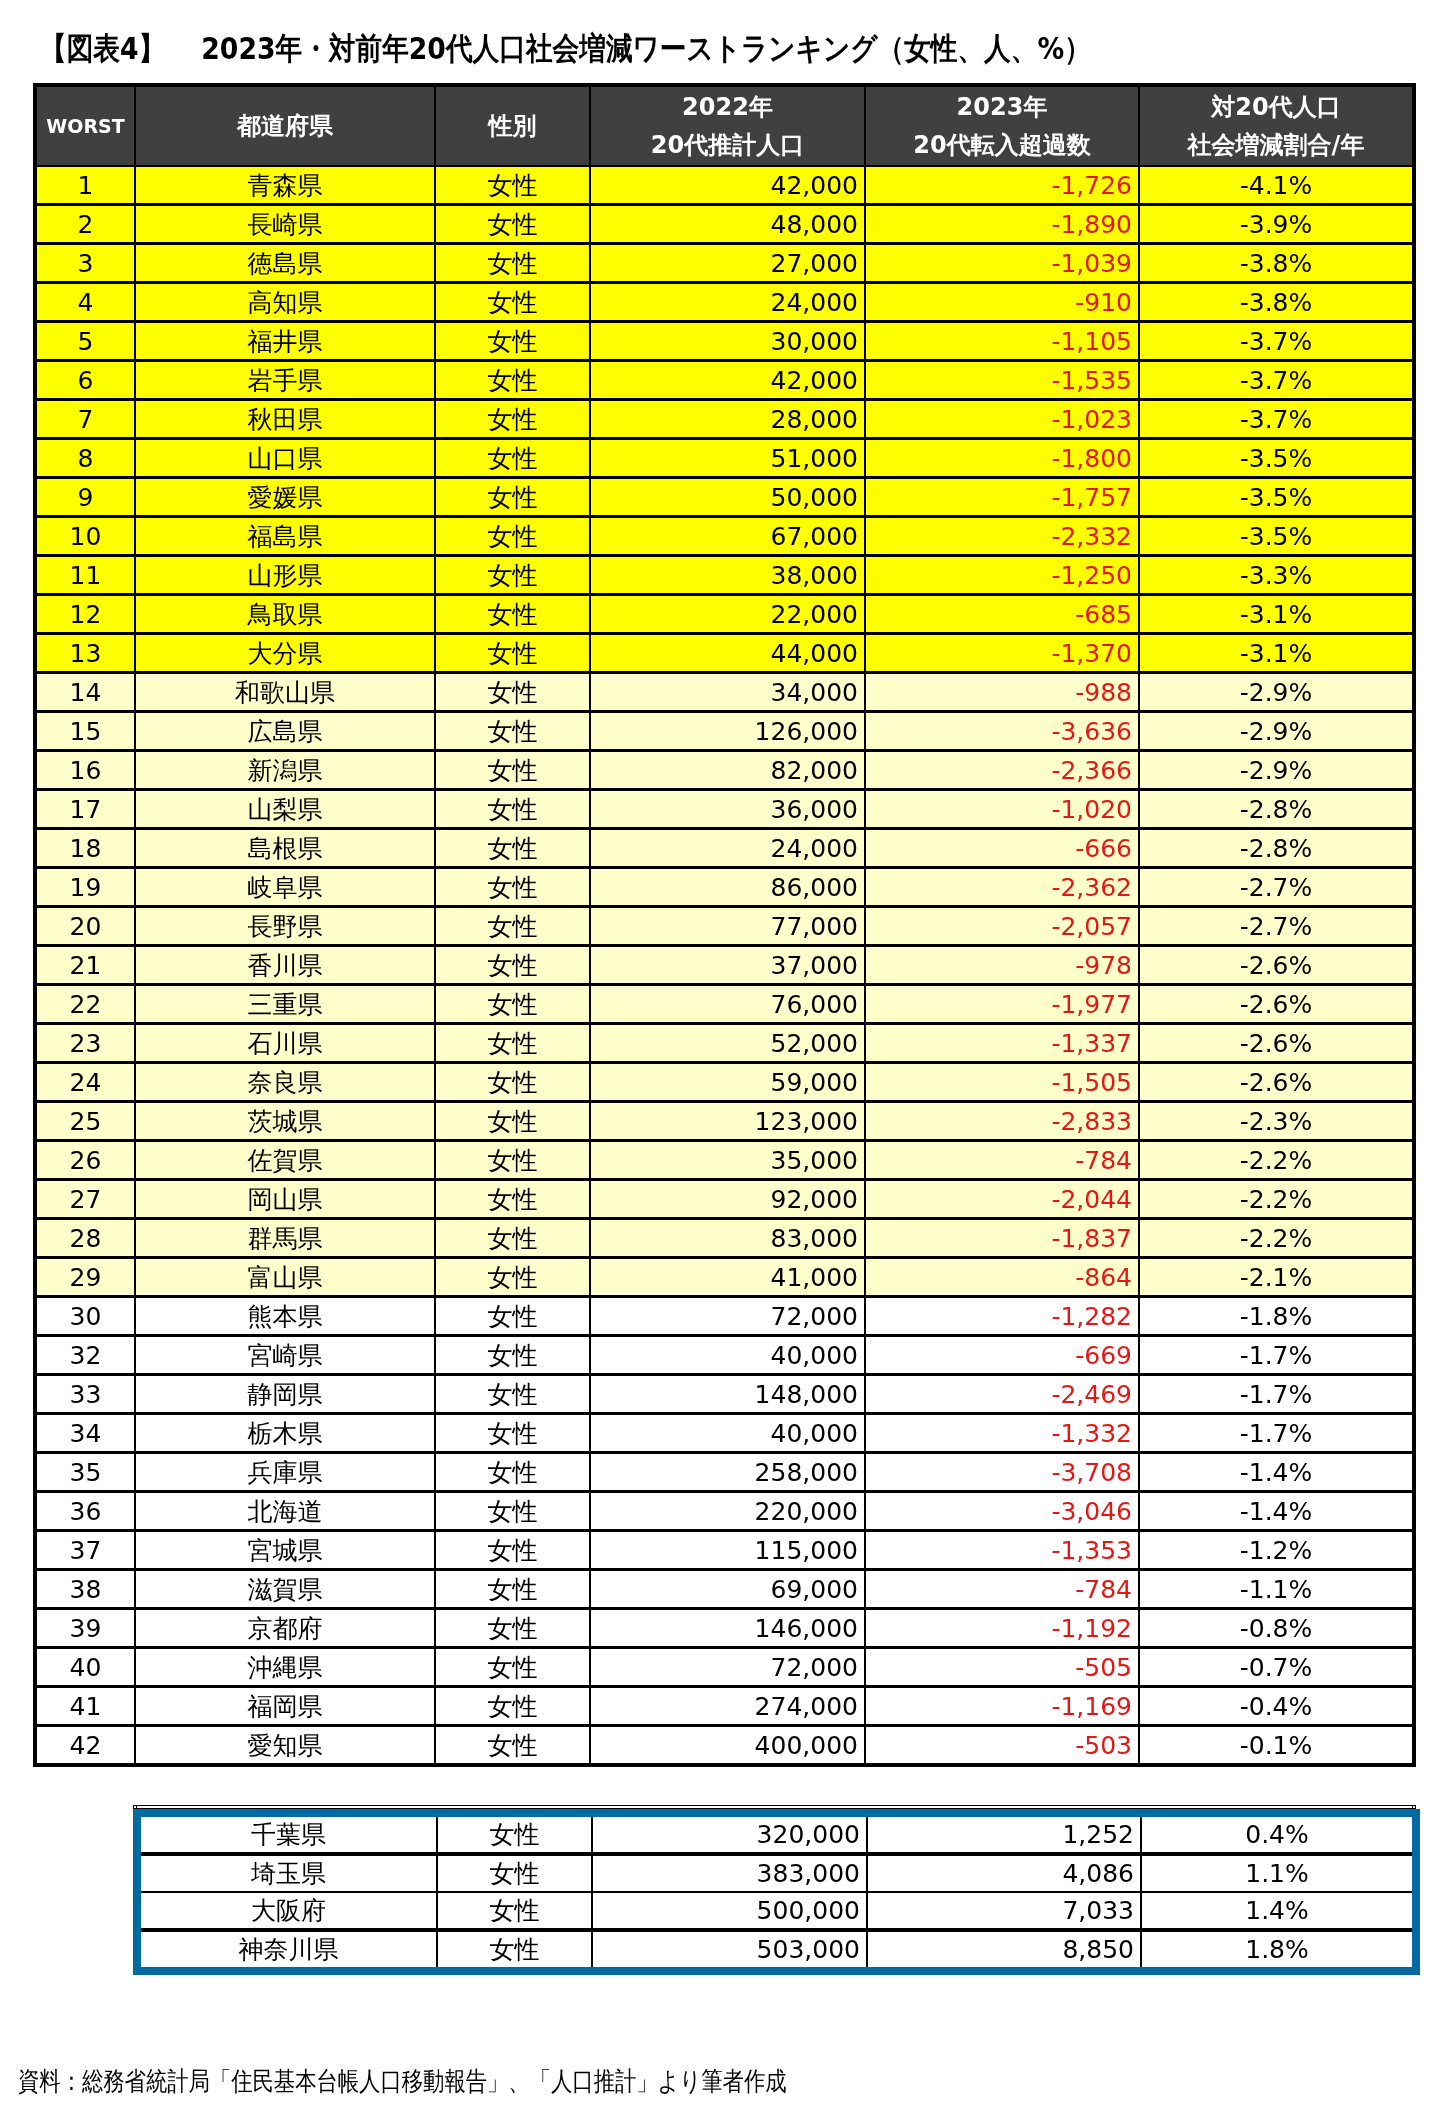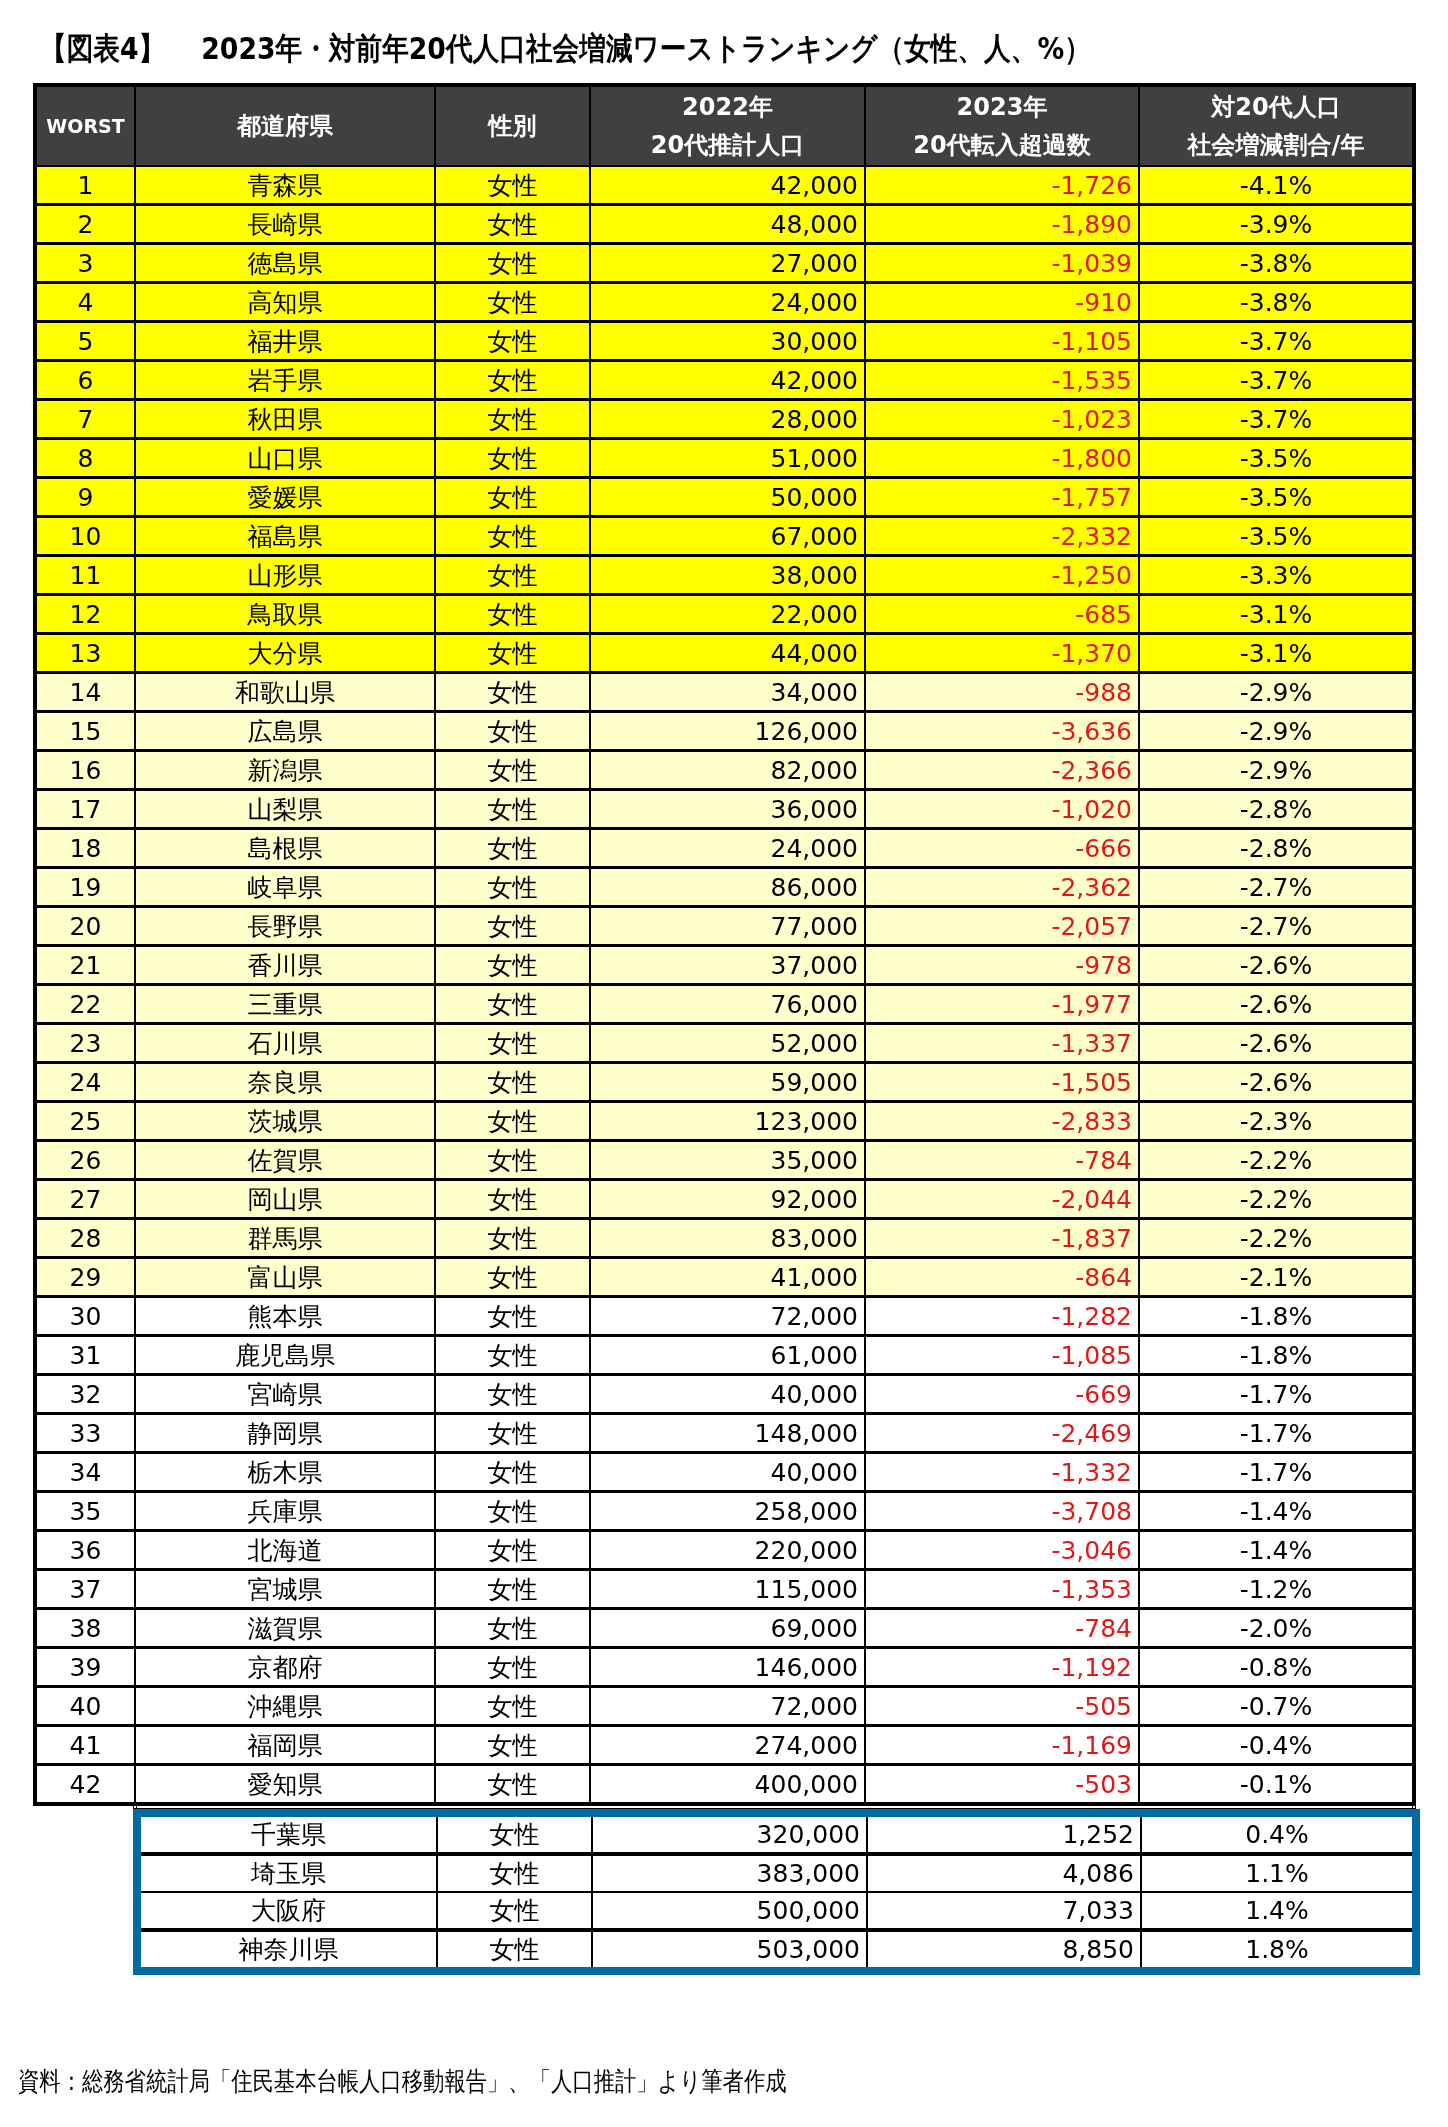--- a/index.html
+++ b/index.html
@@ -302,28 +302,20 @@
       </tr>
       <tr class="w">
         <td class="c">30</td>
         <td class="c">熊本県</td>
         <td class="c">女性</td>
         <td class="r">72,000</td>
         <td class="r neg">-1,282</td>
         <td class="c">-1.8%</td>
       </tr>
       <tr class="w">
-        <td class="c">31</td>
-        <td class="c">鹿児島県</td>
-        <td class="c">女性</td>
-        <td class="r">61,000</td>
-        <td class="r neg">-1,085</td>
-        <td class="c">-1.8%</td>
-      </tr>
-      <tr class="w">
         <td class="c">32</td>
         <td class="c">宮崎県</td>
         <td class="c">女性</td>
         <td class="r">40,000</td>
         <td class="r neg">-669</td>
         <td class="c">-1.7%</td>
       </tr>
       <tr class="w">
         <td class="c">33</td>
         <td class="c">静岡県</td>
@@ -363,21 +355,21 @@
         <td class="r">115,000</td>
         <td class="r neg">-1,353</td>
         <td class="c">-1.2%</td>
       </tr>
       <tr class="w">
         <td class="c">38</td>
         <td class="c">滋賀県</td>
         <td class="c">女性</td>
         <td class="r">69,000</td>
         <td class="r neg">-784</td>
-        <td class="c">-2.0%</td>
+        <td class="c">-1.1%</td>
       </tr>
       <tr class="w">
         <td class="c">39</td>
         <td class="c">京都府</td>
         <td class="c">女性</td>
         <td class="r">146,000</td>
         <td class="r neg">-1,192</td>
         <td class="c">-0.8%</td>
       </tr>
       <tr class="w">

